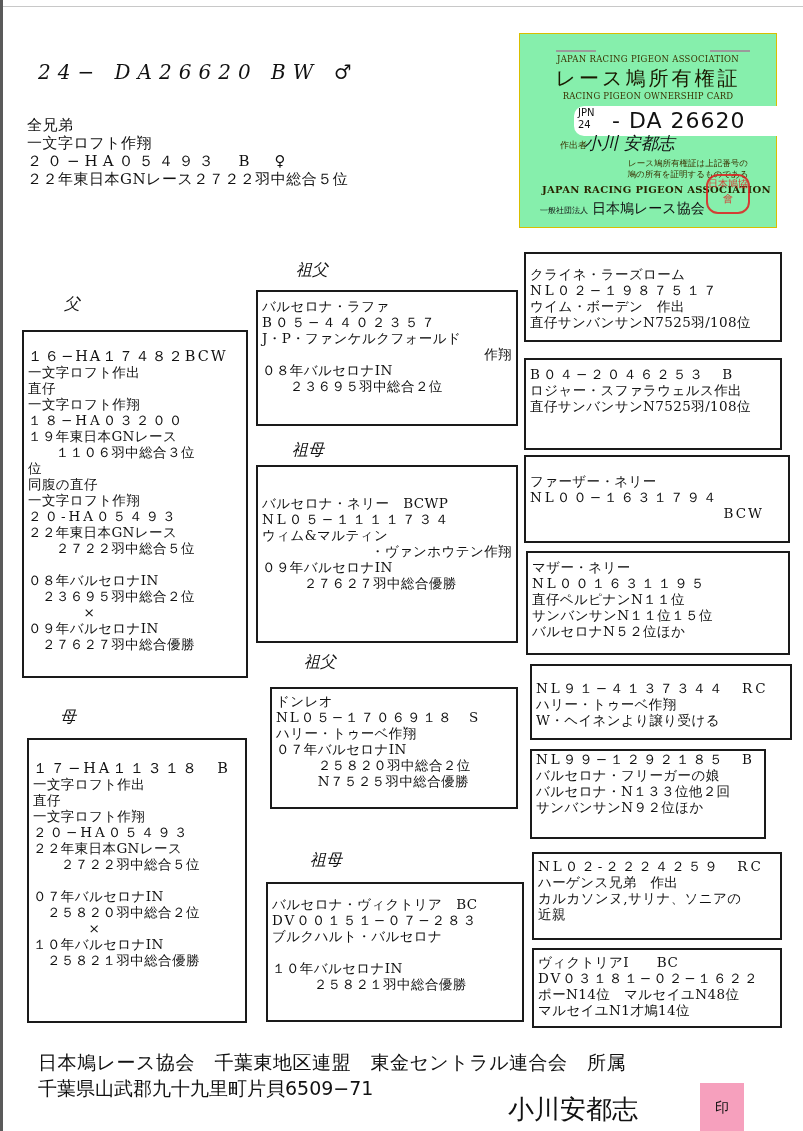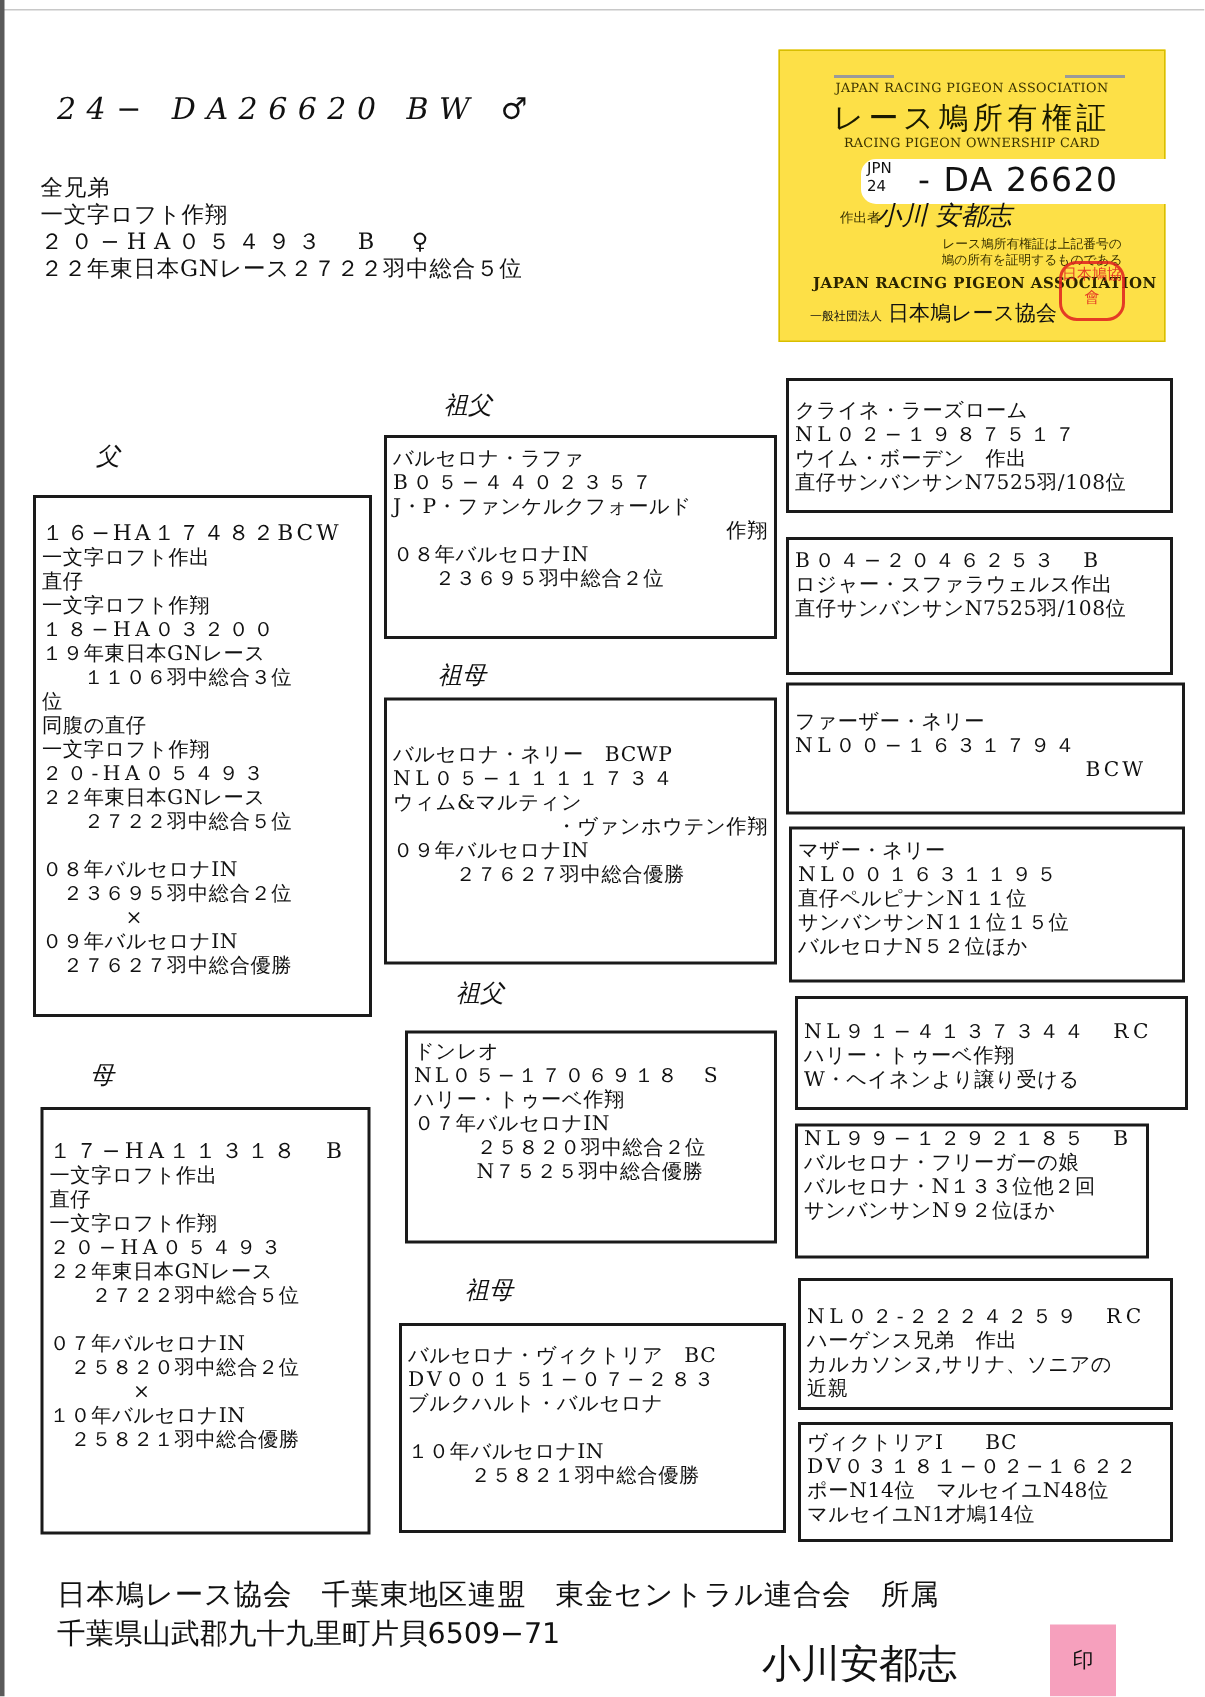--- a/index.html
+++ b/index.html
@@ -19,21 +19,21 @@
     .sib {
       position: absolute; left: 27px; top: 116px;
       font-size: 15px; line-height: 18px; letter-spacing: 0.5px;
     }
     .sib div { white-space: pre; }
     .wide { letter-spacing: 5px; }
 
     
     .card {
       position: absolute; left: 519px; top: 33px; width: 258px; height: 195px;
-      background: #fde047; border: 1px solid #d8be00;
+      background: #86efac; border: 1px solid #d8be00;
       box-sizing: border-box;
     }
     .card .staple { position: absolute; top: 16px; height: 2px; width: 40px; background: #9a9a9a; }
     .card .assoc-en { position: absolute; top: 20px; left: 0; width: 100%; text-align: center; font-size: 8.5px; letter-spacing: 0.3px; color: #3a3200; }
     .card .card-title { position: absolute; top: 31px; left: 0; width: 100%; text-align: center; font-size: 20px; letter-spacing: 3px; font-family: "DejaVu Sans", sans-serif; color: #1a1a00; }
     .card .card-sub { position: absolute; top: 57px; left: 0; width: 100%; text-align: center; font-size: 8.5px; color: #3a3200; letter-spacing: 0.2px; }
     .card .ring-box {
       position: absolute; left: 14px; top: 72px; width: 226px; height: 30px;
       background: #ffffff; border-radius: 10px;
       font-family: "DejaVu Sans", sans-serif; color: #111; margin-left: 40px;
@@ -171,21 +171,21 @@
 
 <div class="box" style="left:256px;top:465px;width:262px;height:178px;padding-top:28px">
   <div class="ln">バルセロナ・ネリー　BCWP</div>
   <div class="ln" style="letter-spacing:3px">NL０５−１１１１７３４</div>
   <div class="ln">ウィム&amp;マルティン</div>
   <div class="ln r">・ヴァンホウテン作翔</div>
   <div class="ln">０９年バルセロナIN</div>
   <div class="ln">　　　２７６２７羽中総合優勝</div>
 </div>
 
-<div class="box" style="left:270px;top:687px;width:248px;height:142px;">
+<div class="box" style="left:270px;top:687px;width:248px;height:122px;">
   <div class="ln">ドンレオ</div>
   <div class="ln" style="letter-spacing:2px">NL０５−１７０６９１８　S</div>
   <div class="ln">ハリー・トゥーベ作翔</div>
   <div class="ln">０７年バルセロナIN</div>
   <div class="ln">　　　２５８２０羽中総合２位</div>
   <div class="ln">　　　N７５２５羽中総合優勝</div>
 </div>
 
 <div class="box" style="left:266px;top:882px;width:258px;height:140px;padding-top:12px">
   <div class="ln">バルセロナ・ヴィクトリア　BC</div>
@@ -223,21 +223,21 @@
   <div class="ln" style="letter-spacing:3px">NL９１−４１３７３４４　RC</div>
   <div class="ln">ハリー・トゥーベ作翔</div>
   <div class="ln">W・ヘイネンより譲り受ける</div>
 </div>
 <div class="box" style="left:530px;top:749px;width:236px;height:90px;padding-top:0">
   <div class="ln" style="letter-spacing:3px">NL９９−１２９２１８５　B</div>
   <div class="ln">バルセロナ・フリーガーの娘</div>
   <div class="ln">バルセロナ・N１３３位他２回</div>
   <div class="ln">サンバンサンN９２位ほか</div>
 </div>
-<div class="box" style="left:532px;top:852px;width:250px;height:88px;padding-top:16px">
+<div class="box" style="left:532px;top:852px;width:250px;height:88px;padding-top:4px">
   <div class="ln" style="letter-spacing:3px">NL０２-２２２４２５９　RC</div>
   <div class="ln">ハーゲンス兄弟　作出</div>
   <div class="ln">カルカソンヌ,サリナ、ソニアの</div>
   <div class="ln">近親</div>
 </div>
 <div class="box" style="left:532px;top:948px;width:250px;height:80px;padding-top:4px">
   <div class="ln">ヴィクトリアI　　BC</div>
   <div class="ln" style="letter-spacing:2px">DV０３１８１−０２−１６２２</div>
   <div class="ln">ポーN14位　マルセイユN48位</div>
   <div class="ln">マルセイユN1才鳩14位</div>

